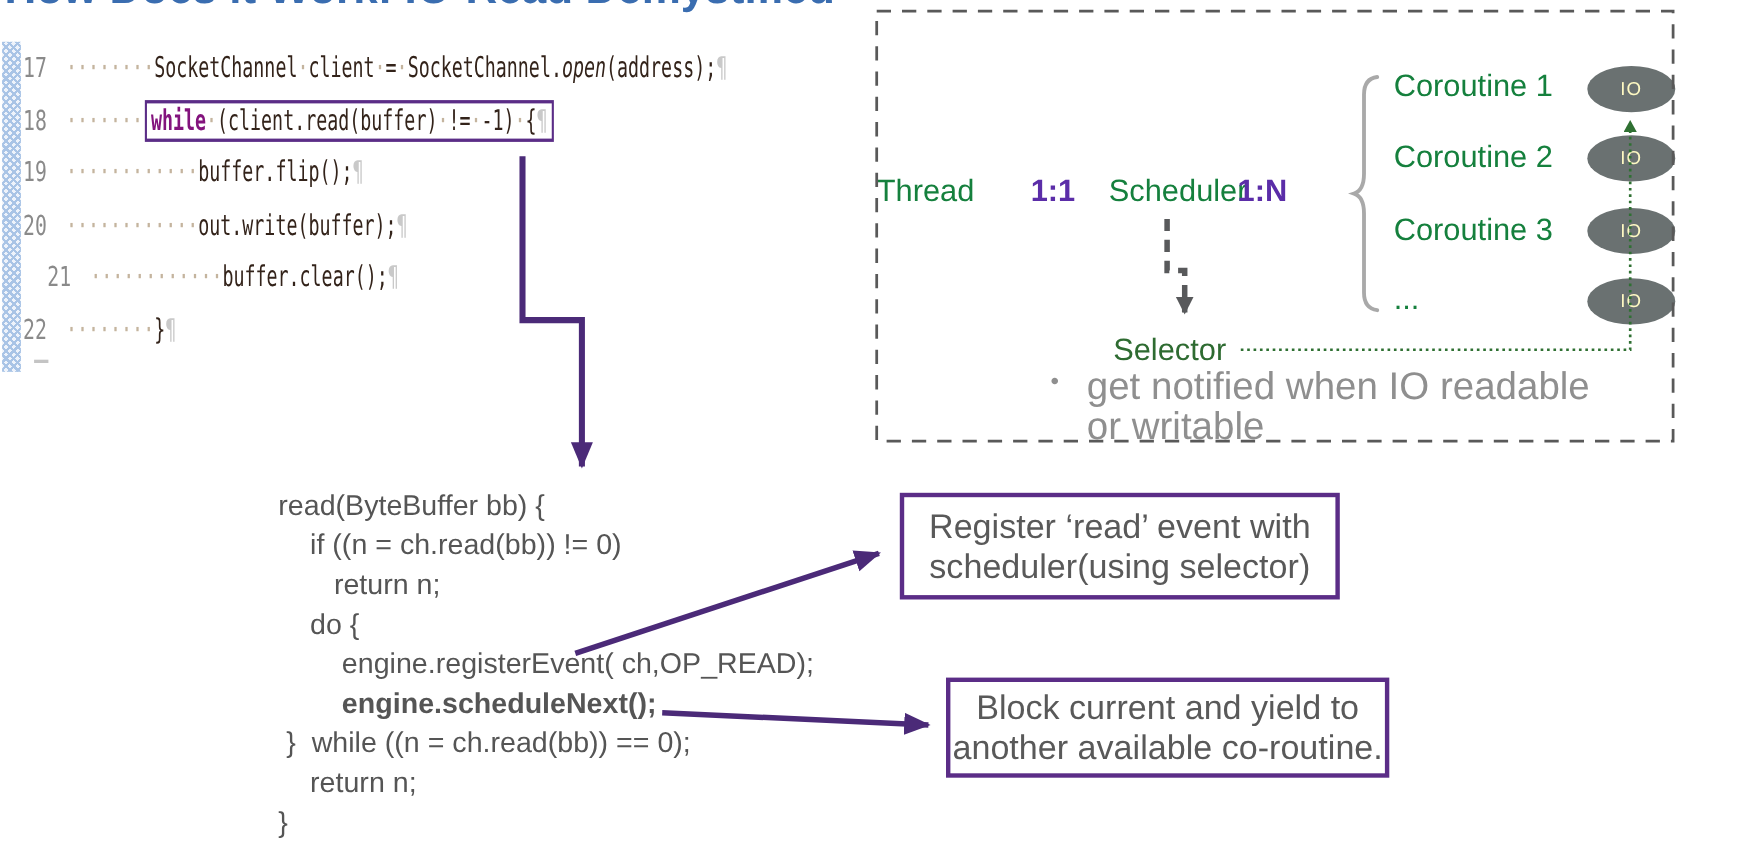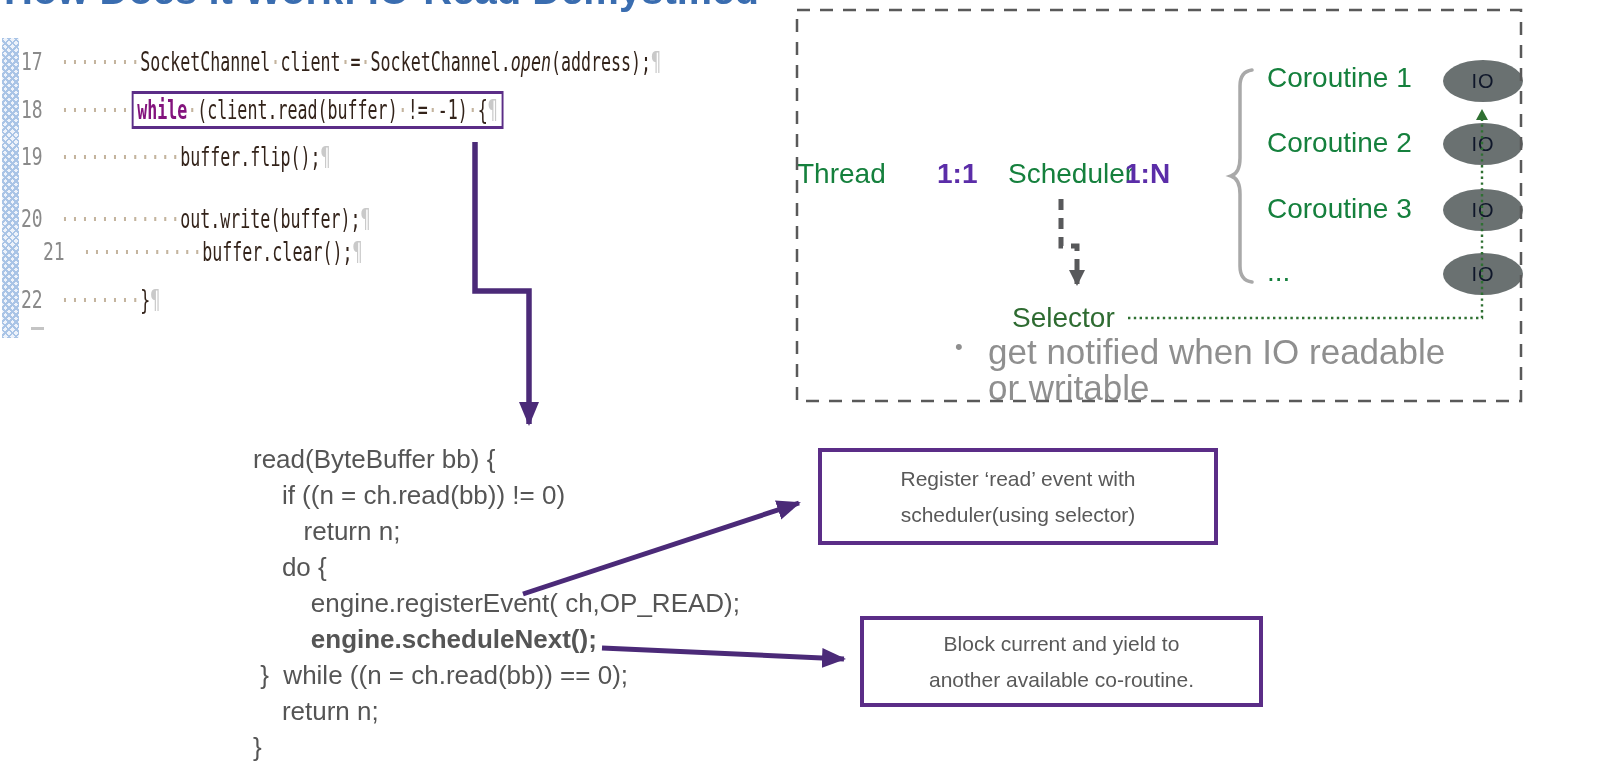--- a/index.html
+++ b/index.html
@@ -30,33 +30,33 @@
   .seg-pi{color:#c9c9c9;}
   .while-box{border:3px solid #5b2d87;padding:1px 6px;margin-left:2px;}
 
   
   .flow-line{position:absolute;left:253px;white-space:pre;font-size:26px;color:#555555;
              line-height:32px;}
 
   
   .callout{position:absolute;border:4px solid #5b2d87;background:#fff;display:flex;
            flex-direction:column;align-items:center;justify-content:center;
-           font-size:21px;color:#595959;line-height:36px;text-align:center;}
+           font-size:31px;color:#595959;line-height:36px;text-align:center;}
   .callout-register{left:818px;top:448px;width:392px;height:89px;}
   .callout-block{left:860px;top:616px;width:395px;height:83px;}
 
   
   .dlabel{position:absolute;font-size:28px;white-space:nowrap;}
   .brown{color:#15803d;}
   .ratio{color:#5b2da8;font-weight:bold;}
   .green{color:#2e6b31;}
   .note{color:#8f8f8f;font-size:35px;}
   .io-oval{position:absolute;width:80px;height:42px;background:#6a7171;border-radius:50%;
-           color:#0f172a;display:flex;align-items:center;justify-content:center;
-           font-size:20px;letter-spacing:1px;}
+           color:#fef9c3;display:flex;align-items:center;justify-content:center;
+           font-size:17px;letter-spacing:1px;}
 
   .overlay{position:absolute;left:0;top:0;width:1600px;height:782px;pointer-events:none;}
 </style>
 </head>
 <body>
 
 <div class="slide">
 
   <div class="title-clip">
     <div class="title-text">How Does it Work: IO-Read Demystified</div>
@@ -71,21 +71,21 @@
           <span class="codeline"><span class="seg-ws">········</span><span class="seg-code">SocketChannel</span><span class="seg-ws">·</span><span class="seg-code">client</span><span class="seg-ws">·</span><span class="seg-code">=</span><span class="seg-ws">·</span><span class="seg-code">SocketChannel.</span><span class="seg-it">open</span><span class="seg-code">(address);</span><span class="seg-pi">¶</span></span>
         </div>
         <div class="ed-row" style="top: 90px;">
           <span class="lnum">18</span>
           <span class="codeline"><span class="seg-ws">·······</span><span class="while-box"><span class="seg-kw">while</span><span class="seg-ws">·</span><span class="seg-code">(client.read(buffer)</span><span class="seg-ws">·</span><span class="seg-code">!=</span><span class="seg-ws">·</span><span class="seg-code">-1)</span><span class="seg-ws">·</span><span class="seg-code">{</span><span class="seg-pi">¶</span></span></span>
         </div>
         <div class="ed-row" style="top: 137px;">
           <span class="lnum">19</span>
           <span class="codeline"><span class="seg-ws">············</span><span class="seg-code">buffer.flip();</span><span class="seg-pi">¶</span></span>
         </div>
-        <div class="ed-row" style="top: 199px;">
+        <div class="ed-row" style="top: 186px;">
           <span class="lnum">20</span>
           <span class="codeline"><span class="seg-ws">············</span><span class="seg-code">out.write(buffer);</span><span class="seg-pi">¶</span></span>
         </div>
         <div class="ed-row" style="top: 232px; margin-left: 22px;">
           <span class="lnum">21</span>
           <span class="codeline"><span class="seg-ws">············</span><span class="seg-code">buffer.clear();</span><span class="seg-pi">¶</span></span>
         </div>
         <div class="ed-row" style="top: 280px;">
           <span class="lnum">22</span>
           <span class="codeline"><span class="seg-ws">········</span><span class="seg-code">}</span><span class="seg-pi">¶</span></span>

